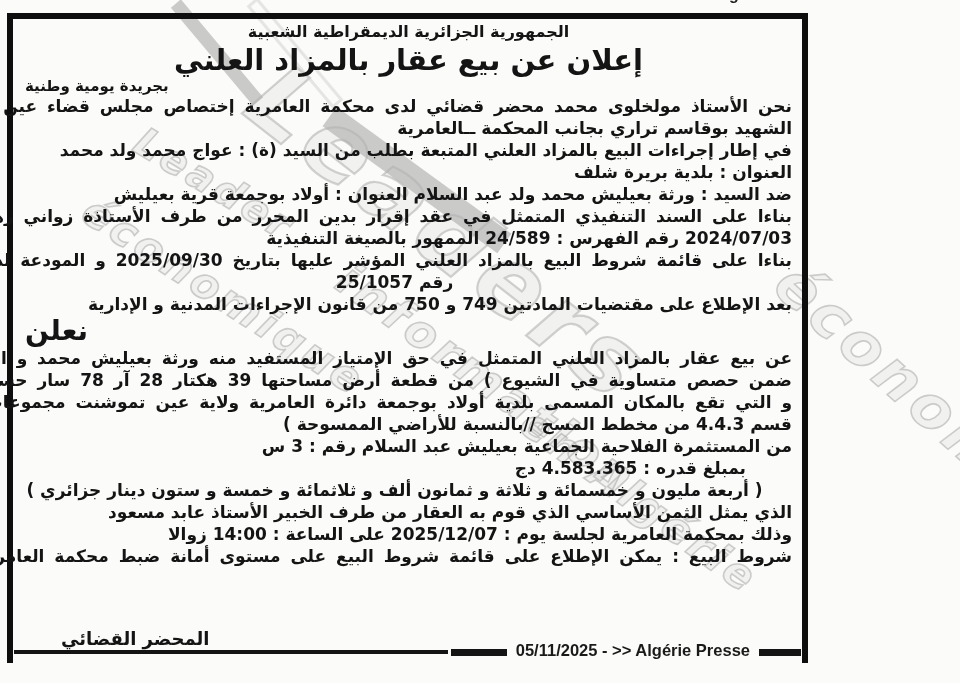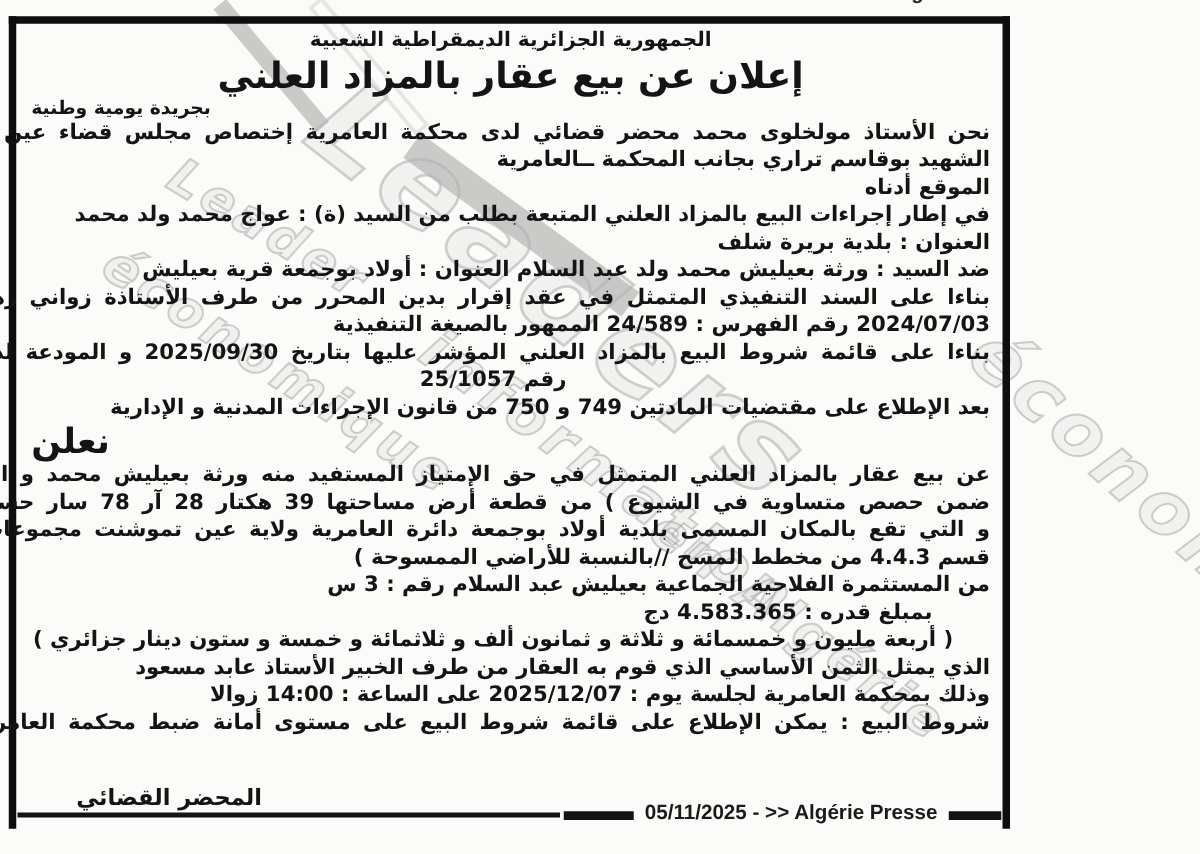--- a/index.html
+++ b/index.html
@@ -78,21 +78,20 @@
 
   <div class="box">
     <div class="content">
 
       <div class="republic">الجمهورية الجزائرية الديمقراطية الشعبية</div>
       <div class="title">إعلان عن بيع عقار بالمزاد العلني</div>
       <div class="subtitle">بجريدة يومية وطنية</div>
 
       <div class="ln just">نحن الأستاذ مولخلوى محمد محضر قضائي لدى محكمة العامرية إختصاص مجلس قضاء عين تموشنت الكائن مقره برقم 08 شارع</div>
       <div class="ln center">الشهيد بوقاسم تراري بجانب المحكمة ــالعامرية</div>
-      <div class="ln">الموقع أدناه</div>
       <div class="ln">في إطار إجراءات البيع بالمزاد العلني المتبعة بطلب من السيد (ة) : عواج محمد ولد محمد</div>
       <div class="ln">العنوان : بلدية بريرة شلف</div>
       <div class="ln">ضد السيد : ورثة بعيليش محمد ولد عبد السلام العنوان : أولاد بوجمعة قرية بعيليش</div>
       <div class="ln just">بناءا على السند التنفيذي المتمثل في عقد إقرار بدين المحرر من طرف الأستاذة زواني زهور موثقة بالعامرية بتاريخ</div>
       <div class="ln center">2024/07/03 رقم الفهرس : 24/589 الممهور بالصيغة التنفيذية</div>
       <div class="ln just">بناءا على قائمة شروط البيع بالمزاد العلني المؤشر عليها بتاريخ 2025/09/30 و المودعة لدى أمانة ضبط محكمة العامرية تحت</div>
       <div class="ln ind2">رقم 25/1057</div>
       <div class="ln">بعد الإطلاع على مقتضيات المادتين 749 و 750 من قانون الإجراءات المدنية و الإدارية</div>
       <div class="announce">نعلن</div>
       <div class="ln just">عن بيع عقار بالمزاد العلني المتمثل في حق الإمتياز المستفيد منه ورثة بعيليش محمد و المتمثل في الأرضية 3/1 حصة ( حصة من</div>

